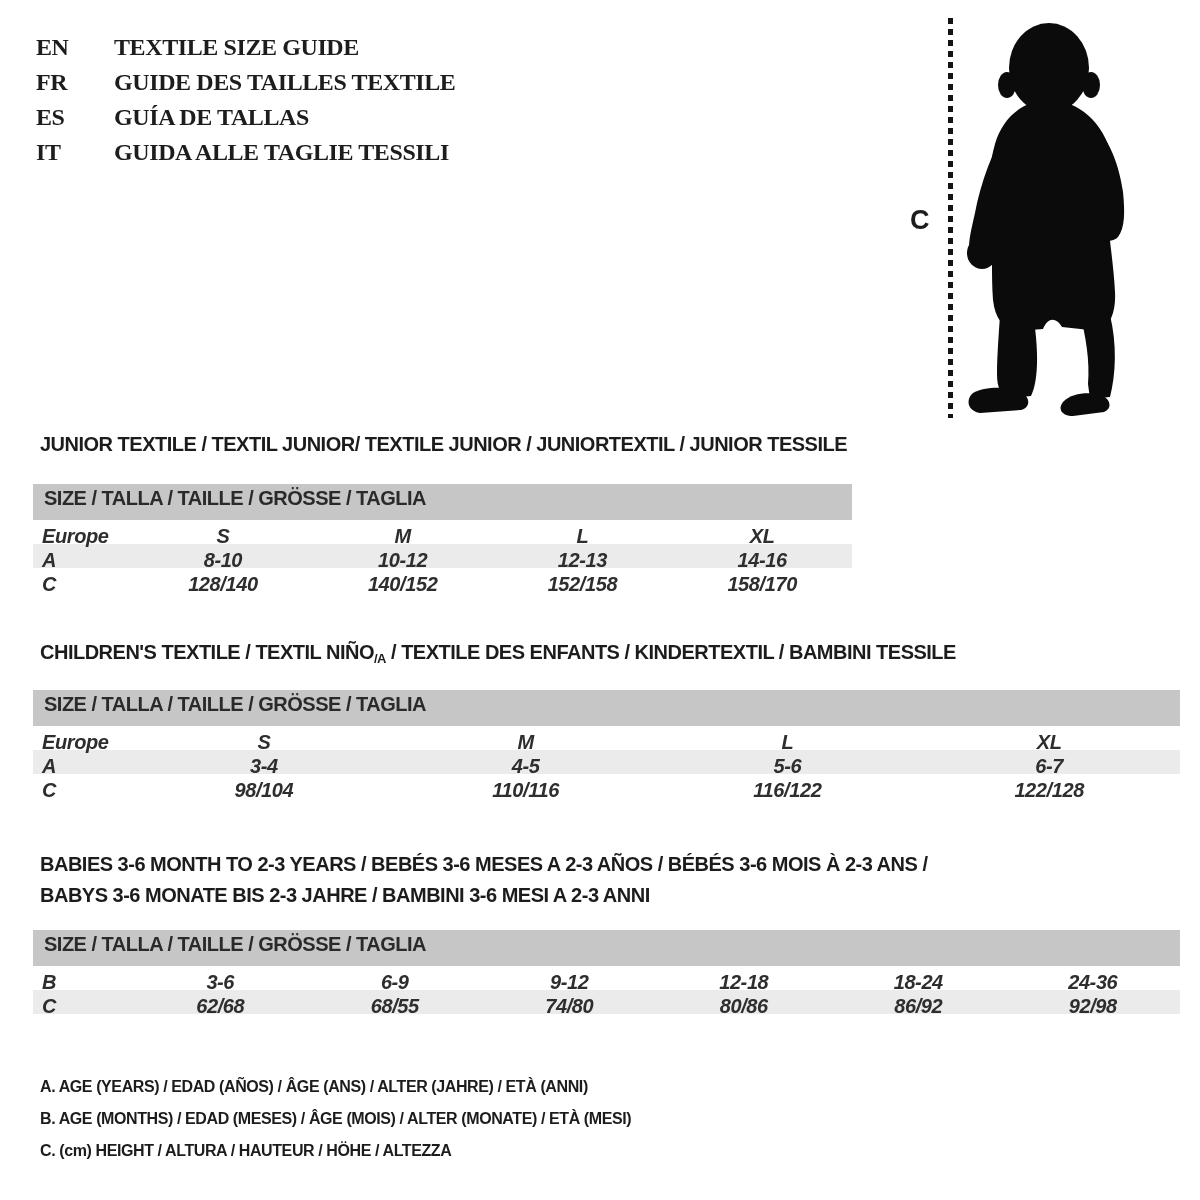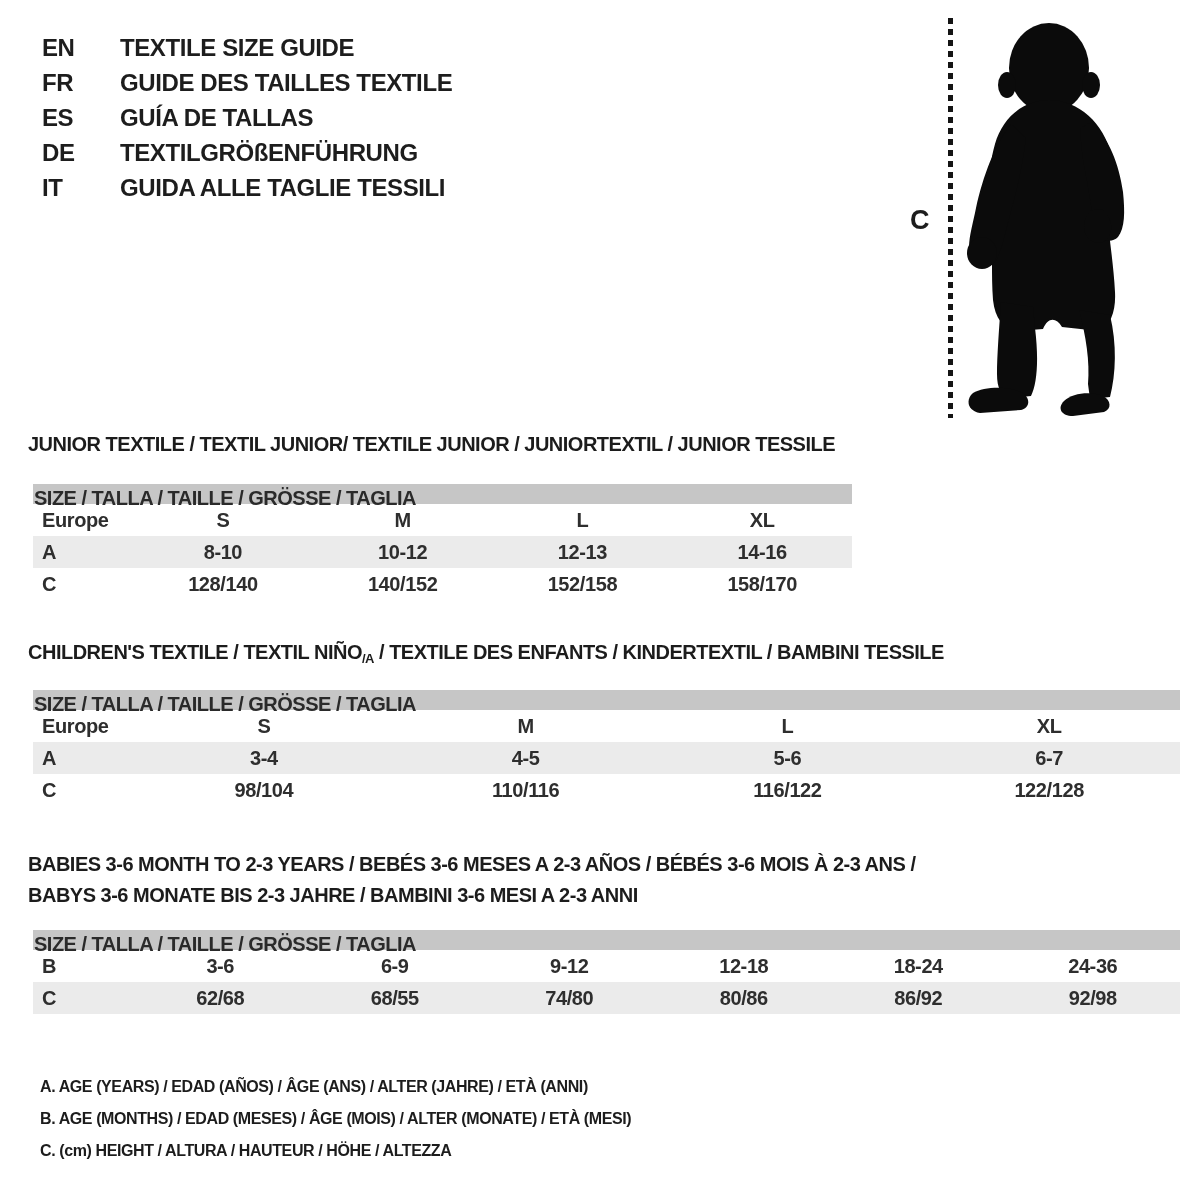--- a/index.html
+++ b/index.html
@@ -3,48 +3,48 @@
 <meta charset="utf-8">
 <style>
   html,body { margin:0; padding:0; background:#ffffff; }
   .page {
     position:relative; width:1200px; height:1200px; background:#ffffff;
     font-family:"Liberation Sans", sans-serif; font-weight:bold;
     color:#222222; overflow:hidden;
   }
 
   
-  .lang-list { position:absolute; left:42px; top:30px; }
+  .lang-list { position:absolute; left:36px; top:30px;font-family:Liberation Serif, serif; }
   .lang-row  { height:35px; line-height:35px; font-size:24px; letter-spacing:-0.4px; white-space:nowrap; }
   .lang-code { display:inline-block; width:78px; color:#1d1d1d; }
   .lang-title{ color:#1d1d1d; }
 
   
   .measure-line {
     position:absolute; left:948px; top:18px; width:5px; height:400px;
     background:repeating-linear-gradient(to bottom, #141414 0 6px, transparent 6px 11px);
   }
   .measure-label { position:absolute; left:910px; top:205px; font-size:27px; color:#1d1d1d; }
   .silhouette { position:absolute; left:963px; top:12px; width:182px; height:408px; }
 
   
   .sec-heading {
-    position:absolute; left:28px; font-size:20px; letter-spacing:-0.5px;
+    position:absolute; left:40px; font-size:20px; letter-spacing:-0.5px;
     color:#1c1c1c; white-space:nowrap;
   }
   .sub-sm { font-size:13px; vertical-align:-4px; letter-spacing:-0.5px; }
   .two-line { line-height:31px; }
 
   
   .size-table { position:absolute; left:33px; font-size:20px; color:#2e2e2e; }
   .size-bar {
-    height:20px; line-height:28px; background:#c6c6c6; padding-left:1px;
+    height:36px; line-height:28px; background:#c6c6c6; padding-left:11px;
     color:#2a2a2a; letter-spacing:-0.5px;
   }
-  .trow { display:flex; height:32px; line-height:32px; letter-spacing:-0.4px; }
+  .trow { display:flex; height:24px; line-height:32px; letter-spacing:-0.4px;font-style:italic; }
   .trow.shaded { background:#ebebeb; }
   .tlabel { width:100px; padding-left:9px; box-sizing:border-box; }
   .tcell { flex:1; text-align:center; }
 
   
   .legend { position:absolute; left:40px; top:1071px; font-size:16px; line-height:32px;
             letter-spacing:-0.4px; color:#1c1c1c; }
   .legend div { white-space:nowrap; }
 </style>
 </head>
@@ -54,23 +54,20 @@
 
   <div class="lang-list">
     <div class="lang-row">
       <span class="lang-code">EN</span><span class="lang-title">TEXTILE SIZE GUIDE</span>
     </div>
     <div class="lang-row">
       <span class="lang-code">FR</span><span class="lang-title">GUIDE DES TAILLES TEXTILE</span>
     </div>
     <div class="lang-row">
       <span class="lang-code">ES</span><span class="lang-title">GUÍA DE TALLAS</span>
-    </div>
-    <div class="lang-row">
-      <span class="lang-code">DE</span><span class="lang-title">TEXTILGRÖßENFÜHRUNG</span>
     </div>
     <div class="lang-row">
       <span class="lang-code">IT</span><span class="lang-title">GUIDA ALLE TAGLIE TESSILI</span>
     </div>
   </div>
 
   <div class="measure-line"></div>
   <div class="measure-label">C</div>
   <svg class="silhouette" viewBox="0 0 182 408" xmlns="http://www.w3.org/2000/svg" aria-hidden="true">
     <g fill="#0b0b0b">

